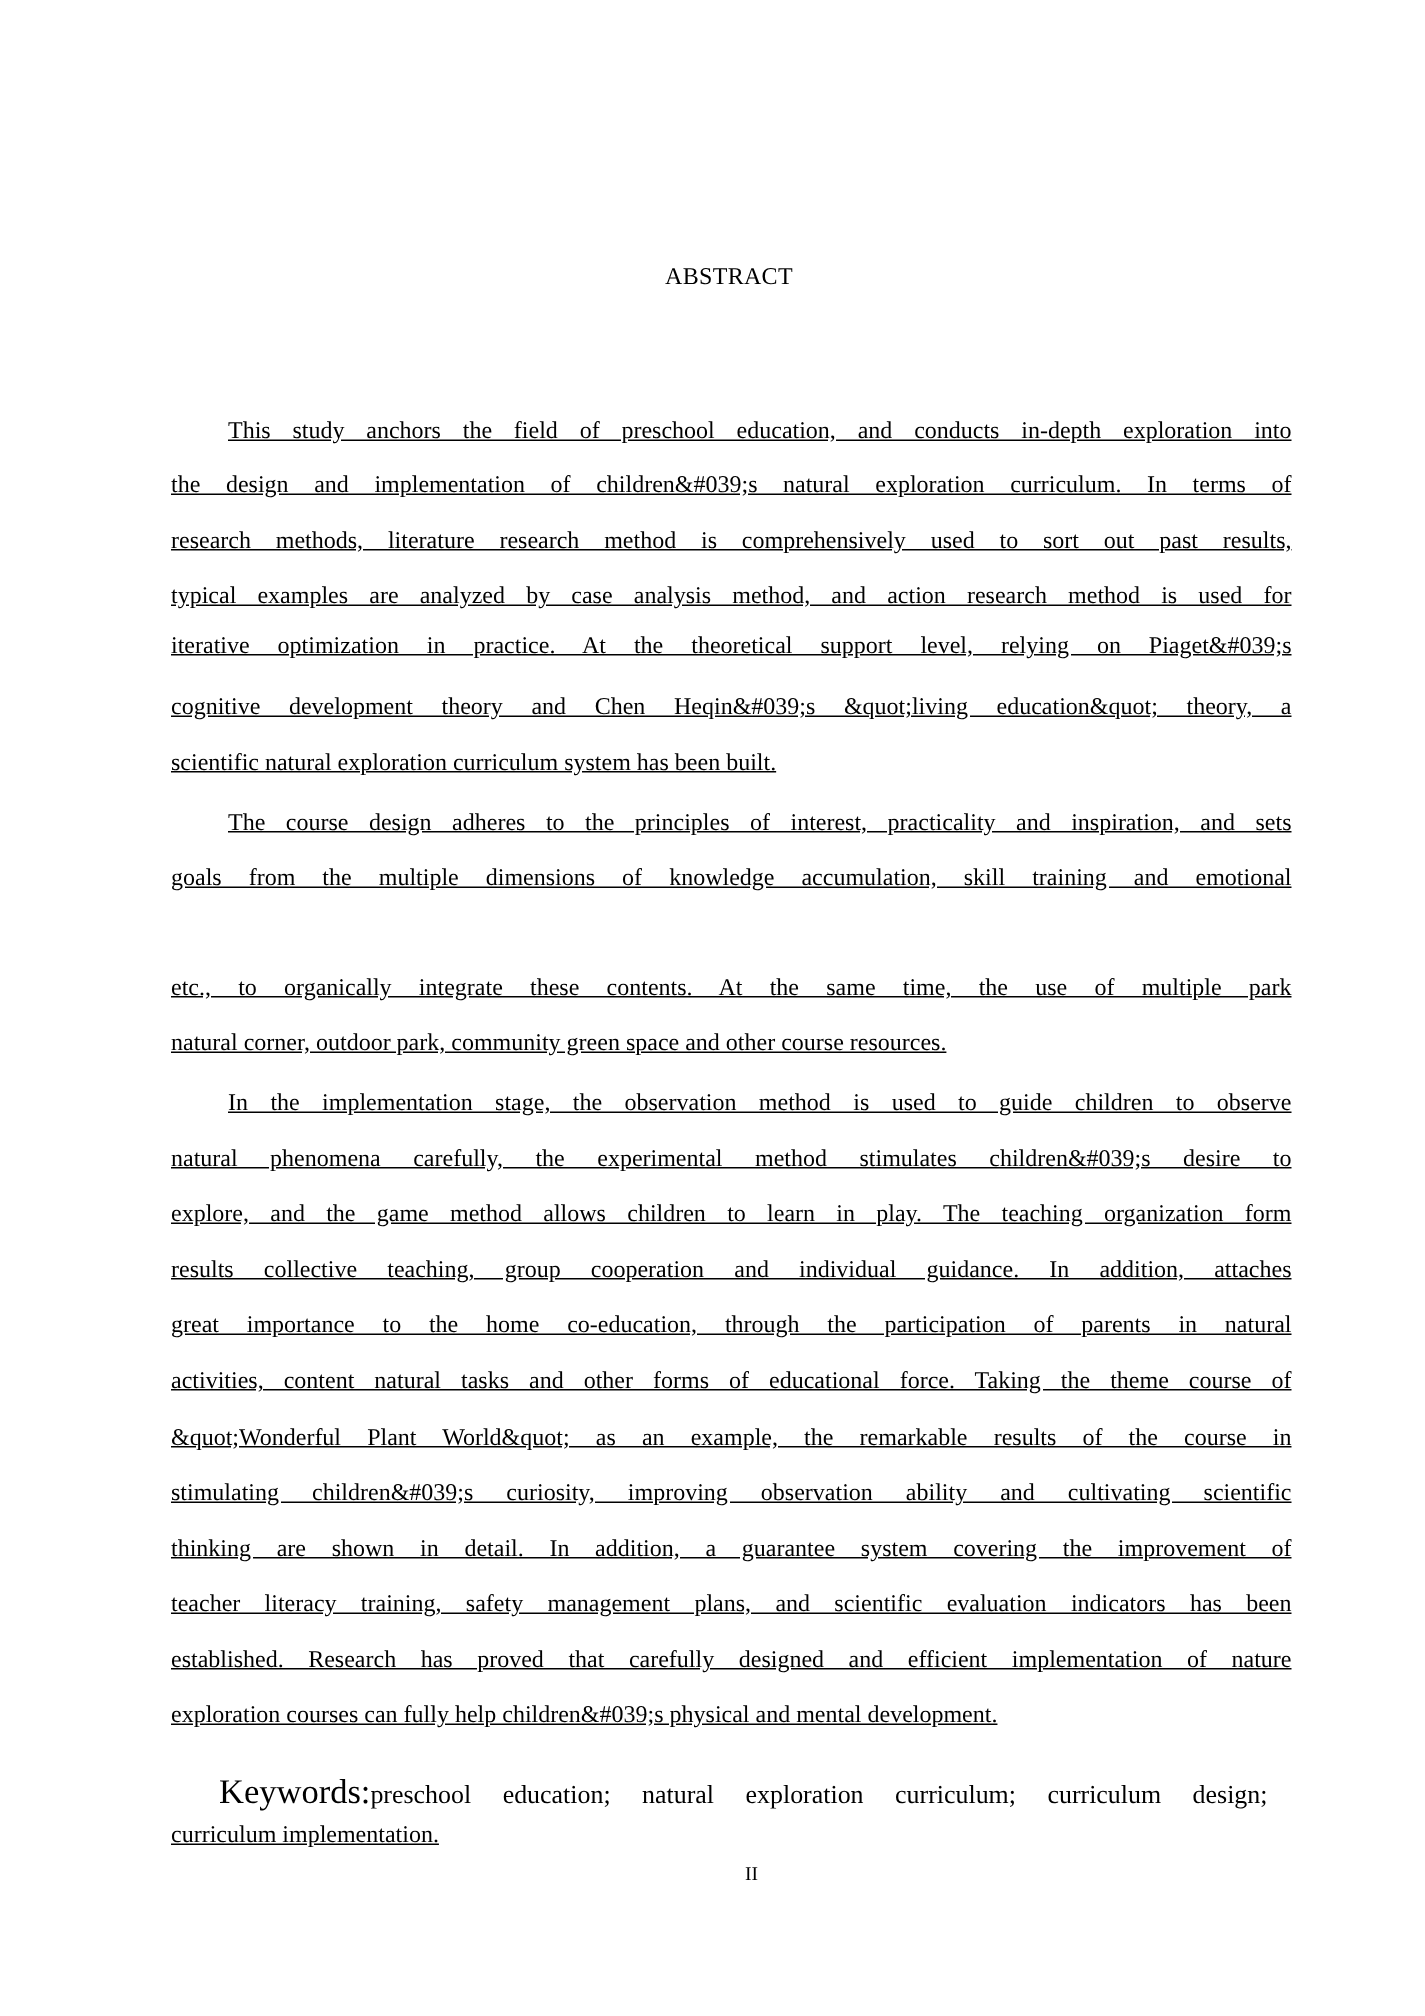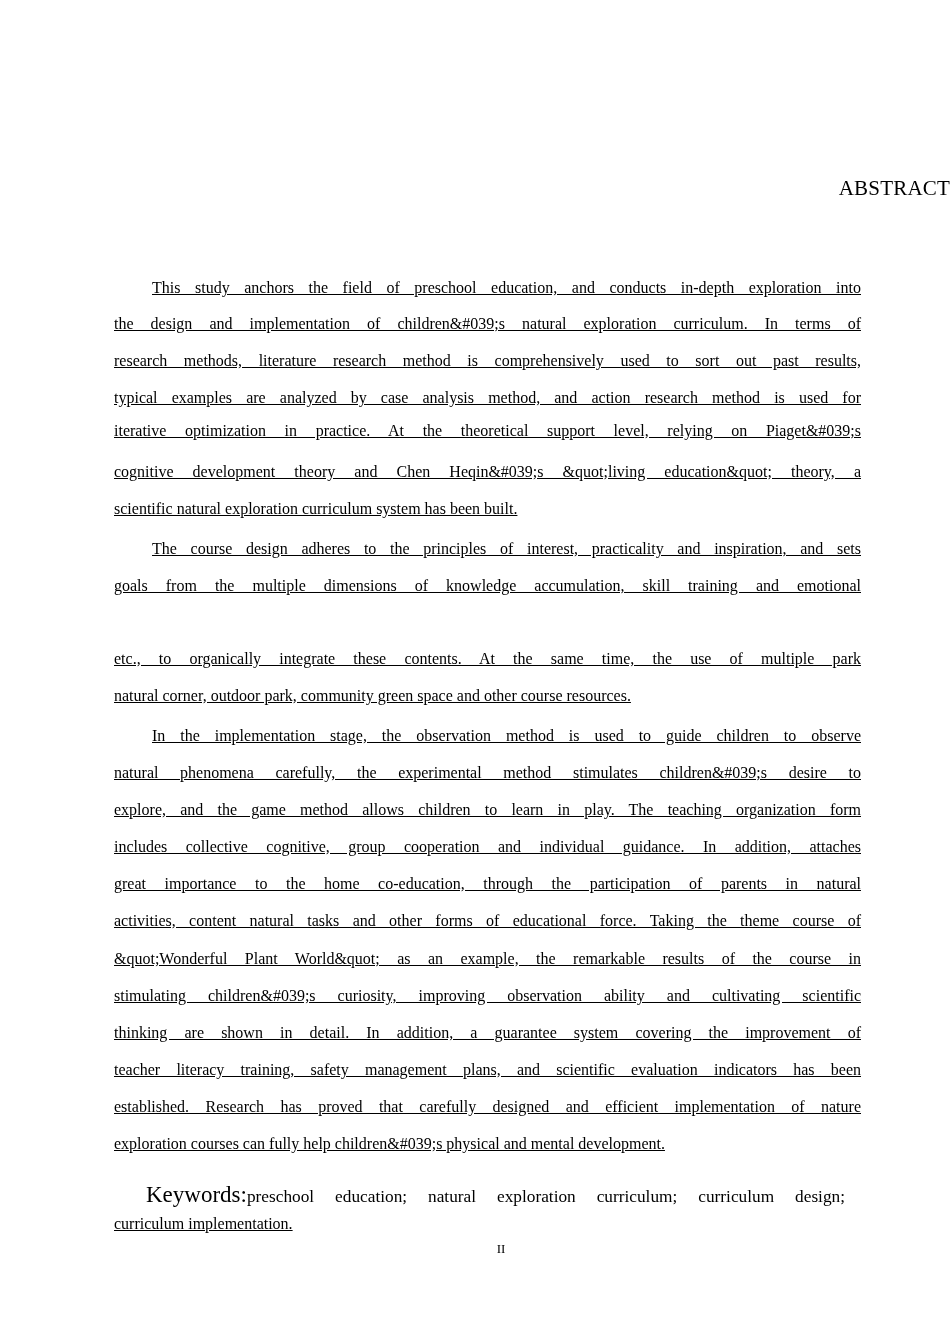--- a/index.html
+++ b/index.html
@@ -1,20 +1,20 @@
 <!DOCTYPE html>
 <html><head>
 <meta charset="utf-8">
 <style>
   html, body { margin: 0; padding: 0; background: #ffffff; }
   body { width: 950px; height: 1344px; position: relative; overflow: hidden;
          font-family: "Liberation Serif", "DejaVu Serif", serif; color: #000; }
   .page { position: absolute; left: 0; top: 0; width: 950px; height: 1344px; background: #fff; }
-  .title { position: absolute; left: 0; width: 950px; top: 176px; text-align: right;
-           font-size: 21px; letter-spacing: 0.2px; padding-left: 22px; box-sizing: border-box; }
+  .title { position: absolute; left: 0; width: 950px; top: 176px; text-align: center;
+           font-size: 16px; letter-spacing: 0.2px; padding-left: 22px; box-sizing: border-box; }
   .line { position: absolute; left: 114px; width: 747px; font-size: 16px; line-height: 22px;
           text-align: justify; text-align-last: justify; white-space: nowrap; text-decoration: underline; }
   .line.last { text-align-last: left; }
   .line.indent { left: 152px; width: 709px; }
   .kw-line { position: absolute; left: 146px; width: 699px; top: 1178px; line-height: 34px;
              text-align: justify; text-align-last: justify; white-space: nowrap; font-size: 17.3px; }
   .kw-label { font-size: 23px; }
   .pagenum { position: absolute; left: 0; width: 950px; top: 1241px; text-align: center;
              font-size: 13px; padding-left: 52px; box-sizing: border-box; }
 </style>
@@ -33,21 +33,21 @@
   <div class="line last" style="top:498px">scientific natural exploration curriculum system has been built.</div>
 
   <div class="line indent" style="top:538px">The course design adheres to the principles of interest, practicality and inspiration, and sets</div>
   <div class="line" style="top:575px">goals from the multiple dimensions of knowledge accumulation, skill training and emotional</div>
   <div class="line" style="top:648px">etc.,  to organically integrate these contents. At the same time, the use of multiple park</div>
   <div class="line last" style="top:685px">natural corner, outdoor park, community green space and other course resources.</div>
 
   <div class="line indent" style="top:725px">In the implementation stage, the observation method is used to guide children to observe</div>
   <div class="line" style="top:762px">natural phenomena carefully, the experimental method stimulates children&amp;#039;s desire to</div>
   <div class="line" style="top:799px">explore, and the game method allows children to learn in play. The teaching organization form</div>
-  <div class="line" style="top:836px">includes collective cognitive, group cooperation and individual guidance. In addition, attaches</div>
+  <div class="line" style="top:836px">results collective teaching, group cooperation and individual guidance. In addition, attaches</div>
   <div class="line" style="top:873px">great importance to the home co-education, through the participation of parents in natural</div>
   <div class="line" style="top:910px">activities, content natural tasks and other forms of educational force. Taking the theme course of</div>
   <div class="line" style="top:948px">&amp;quot;Wonderful Plant World&amp;quot; as an example, the remarkable results of the course in</div>
   <div class="line" style="top:985px">stimulating children&amp;#039;s curiosity, improving observation ability and cultivating scientific</div>
   <div class="line" style="top:1022px">thinking are shown in detail. In addition, a guarantee system covering the improvement of</div>
   <div class="line" style="top:1059px">teacher literacy training, safety management plans, and scientific evaluation indicators has been</div>
   <div class="line" style="top:1096px">established. Research has proved that carefully designed and efficient implementation of nature</div>
   <div class="line last" style="top:1133px">exploration courses can fully help children&amp;#039;s physical and mental development.</div>
 
   <div class="kw-line">

